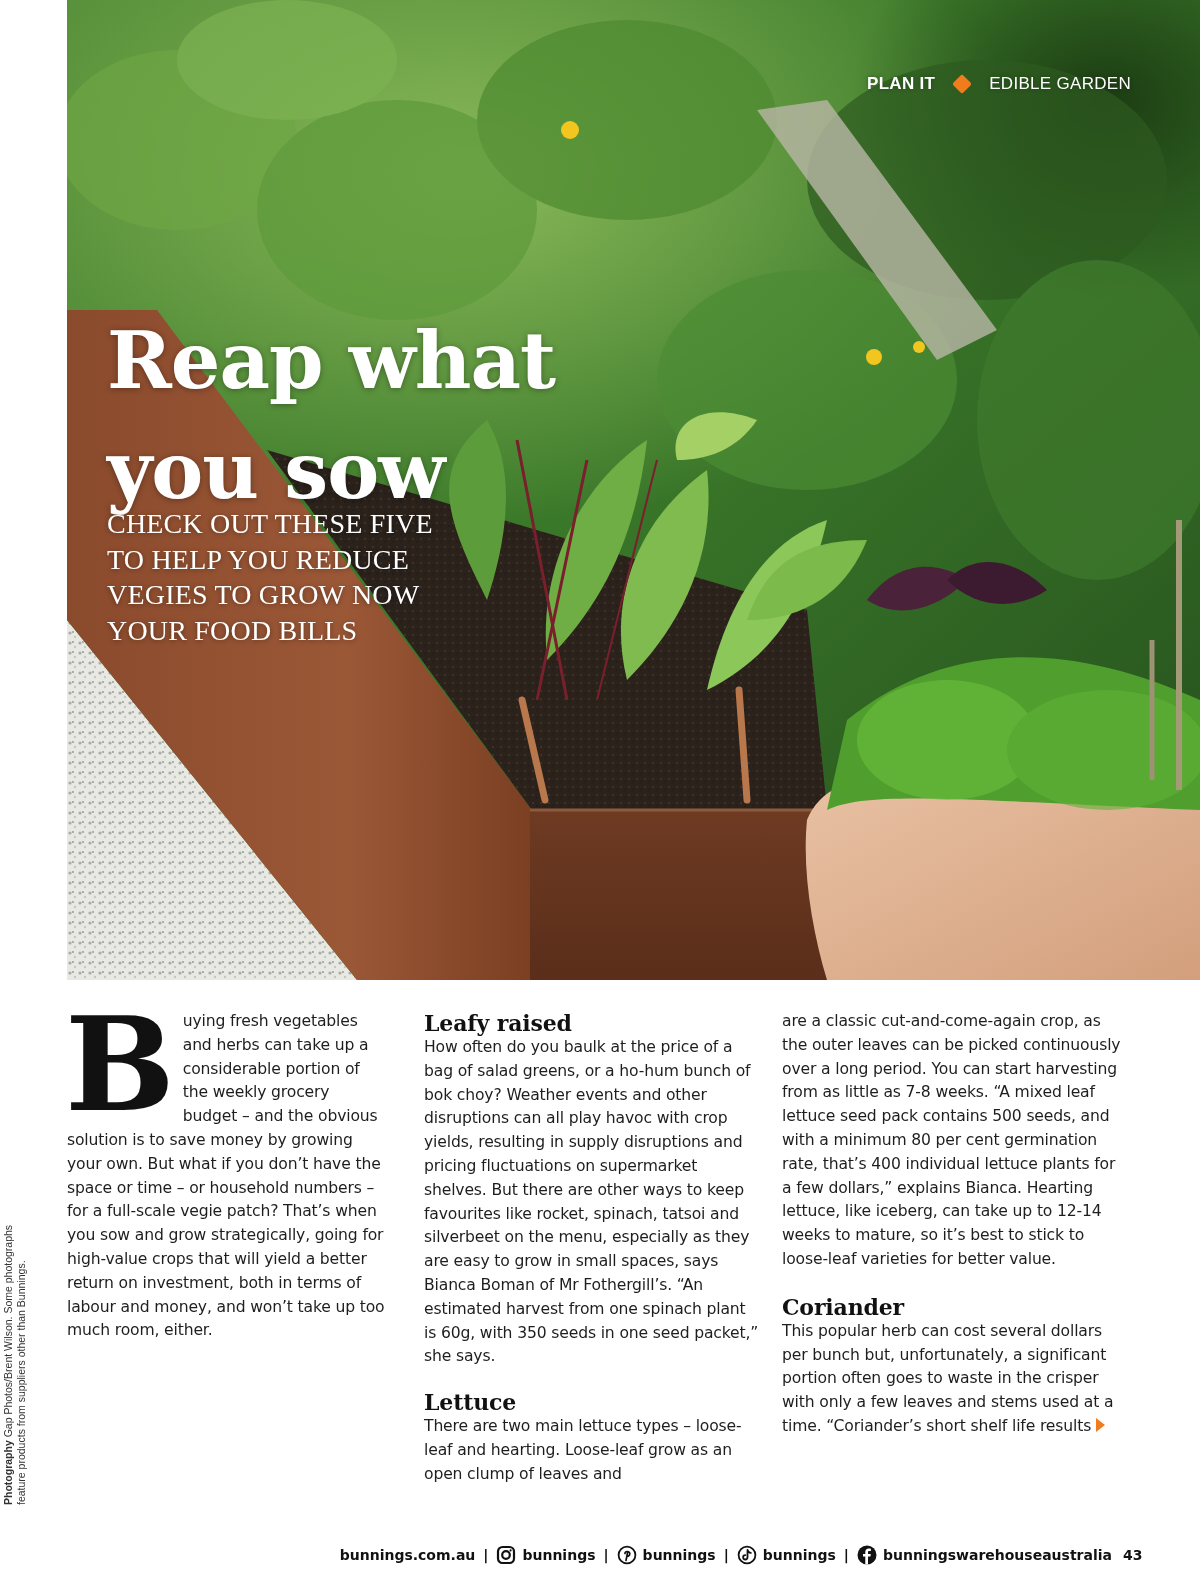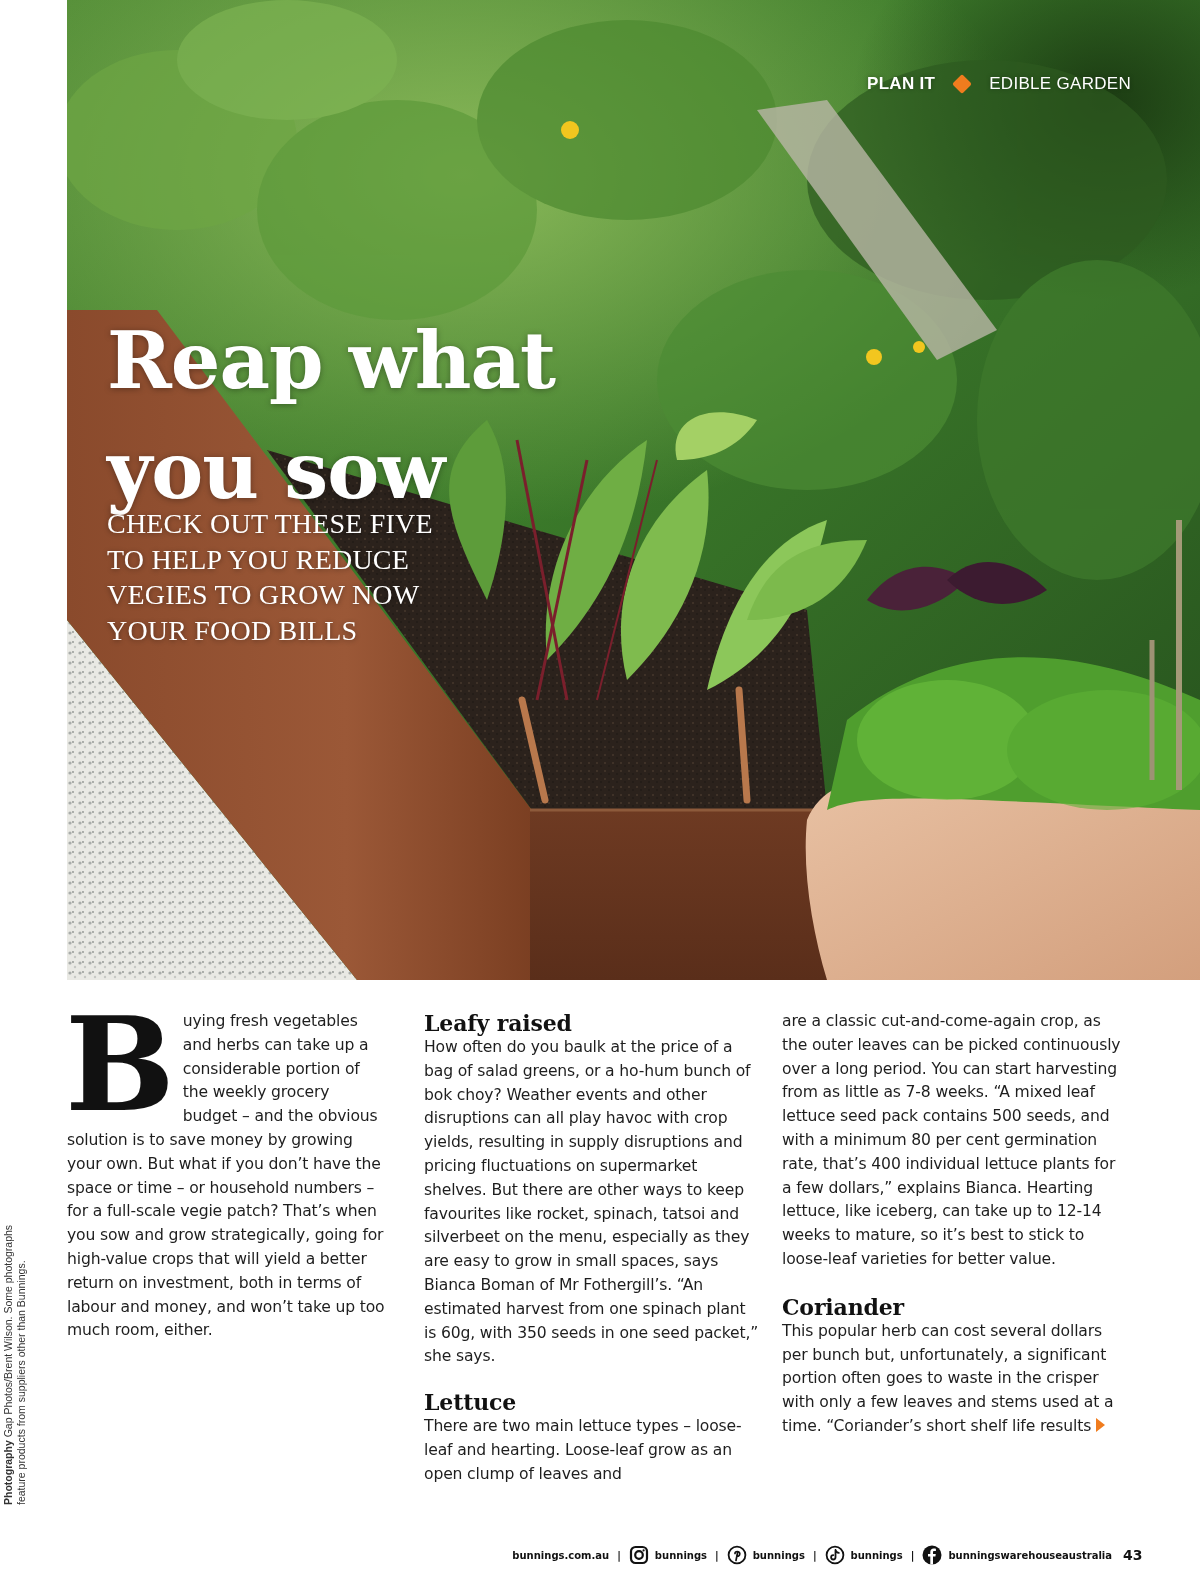--- a/index.html
+++ b/index.html
@@ -74,21 +74,21 @@
     position: absolute; left: 2px; top: 1505px; width: 290px;
     transform-origin: 0 0; transform: rotate(-90deg);
     font-family: "Liberation Sans", sans-serif; font-size: 10.5px; line-height: 13px; color: #333;
   }
   .credit b { font-weight: bold; }
 
   
   .footer {
     position: absolute; top: 1544px; right: 88px; height: 22px;
     display: flex; align-items: center; gap: 6px;
-    font-family: "DejaVu Sans", sans-serif; font-weight: bold; font-size: 10px; color: #111;
+    font-family: "DejaVu Sans", sans-serif; font-weight: bold; font-size: 14px; color: #111;
   }
   .footer .sep { margin: 0 2px; }
   .footer .ic { width: 20px; height: 20px; display: inline-block; }
   .page-number {
     position: absolute; top: 1544px; left: 1094px;
     font-family: "DejaVu Sans", sans-serif; font-weight: bold; font-size: 14px; color: #111; line-height: 22px; margin-left: 29px;
   }
 </style>
 </head>
 <body>

